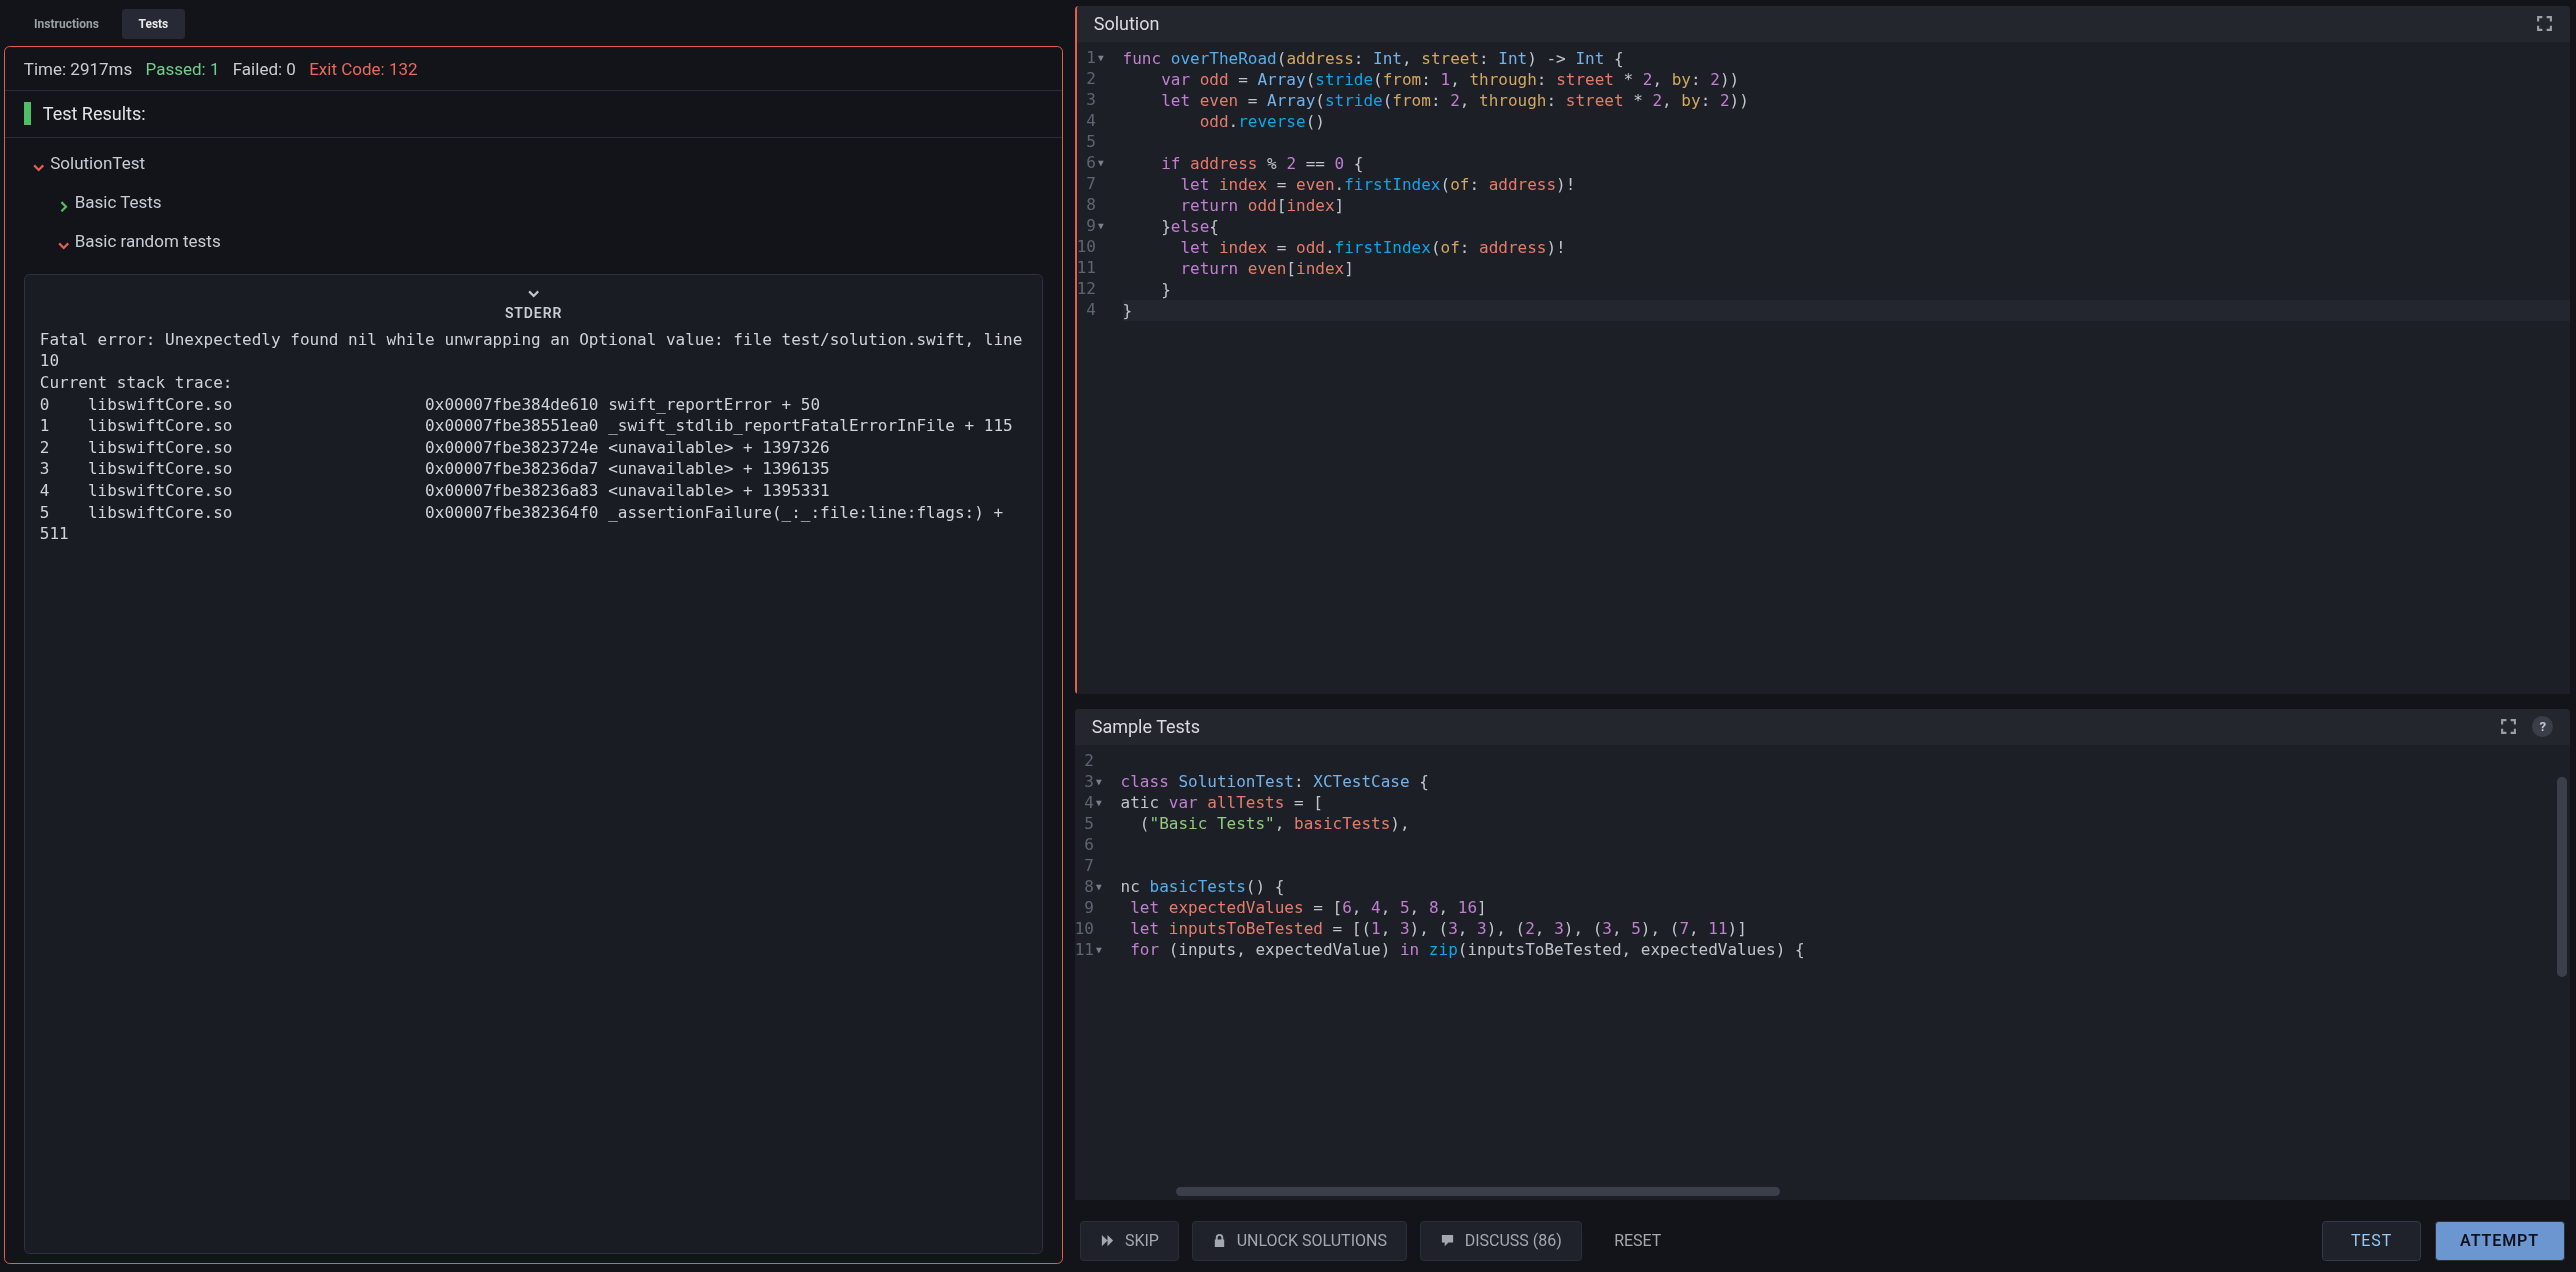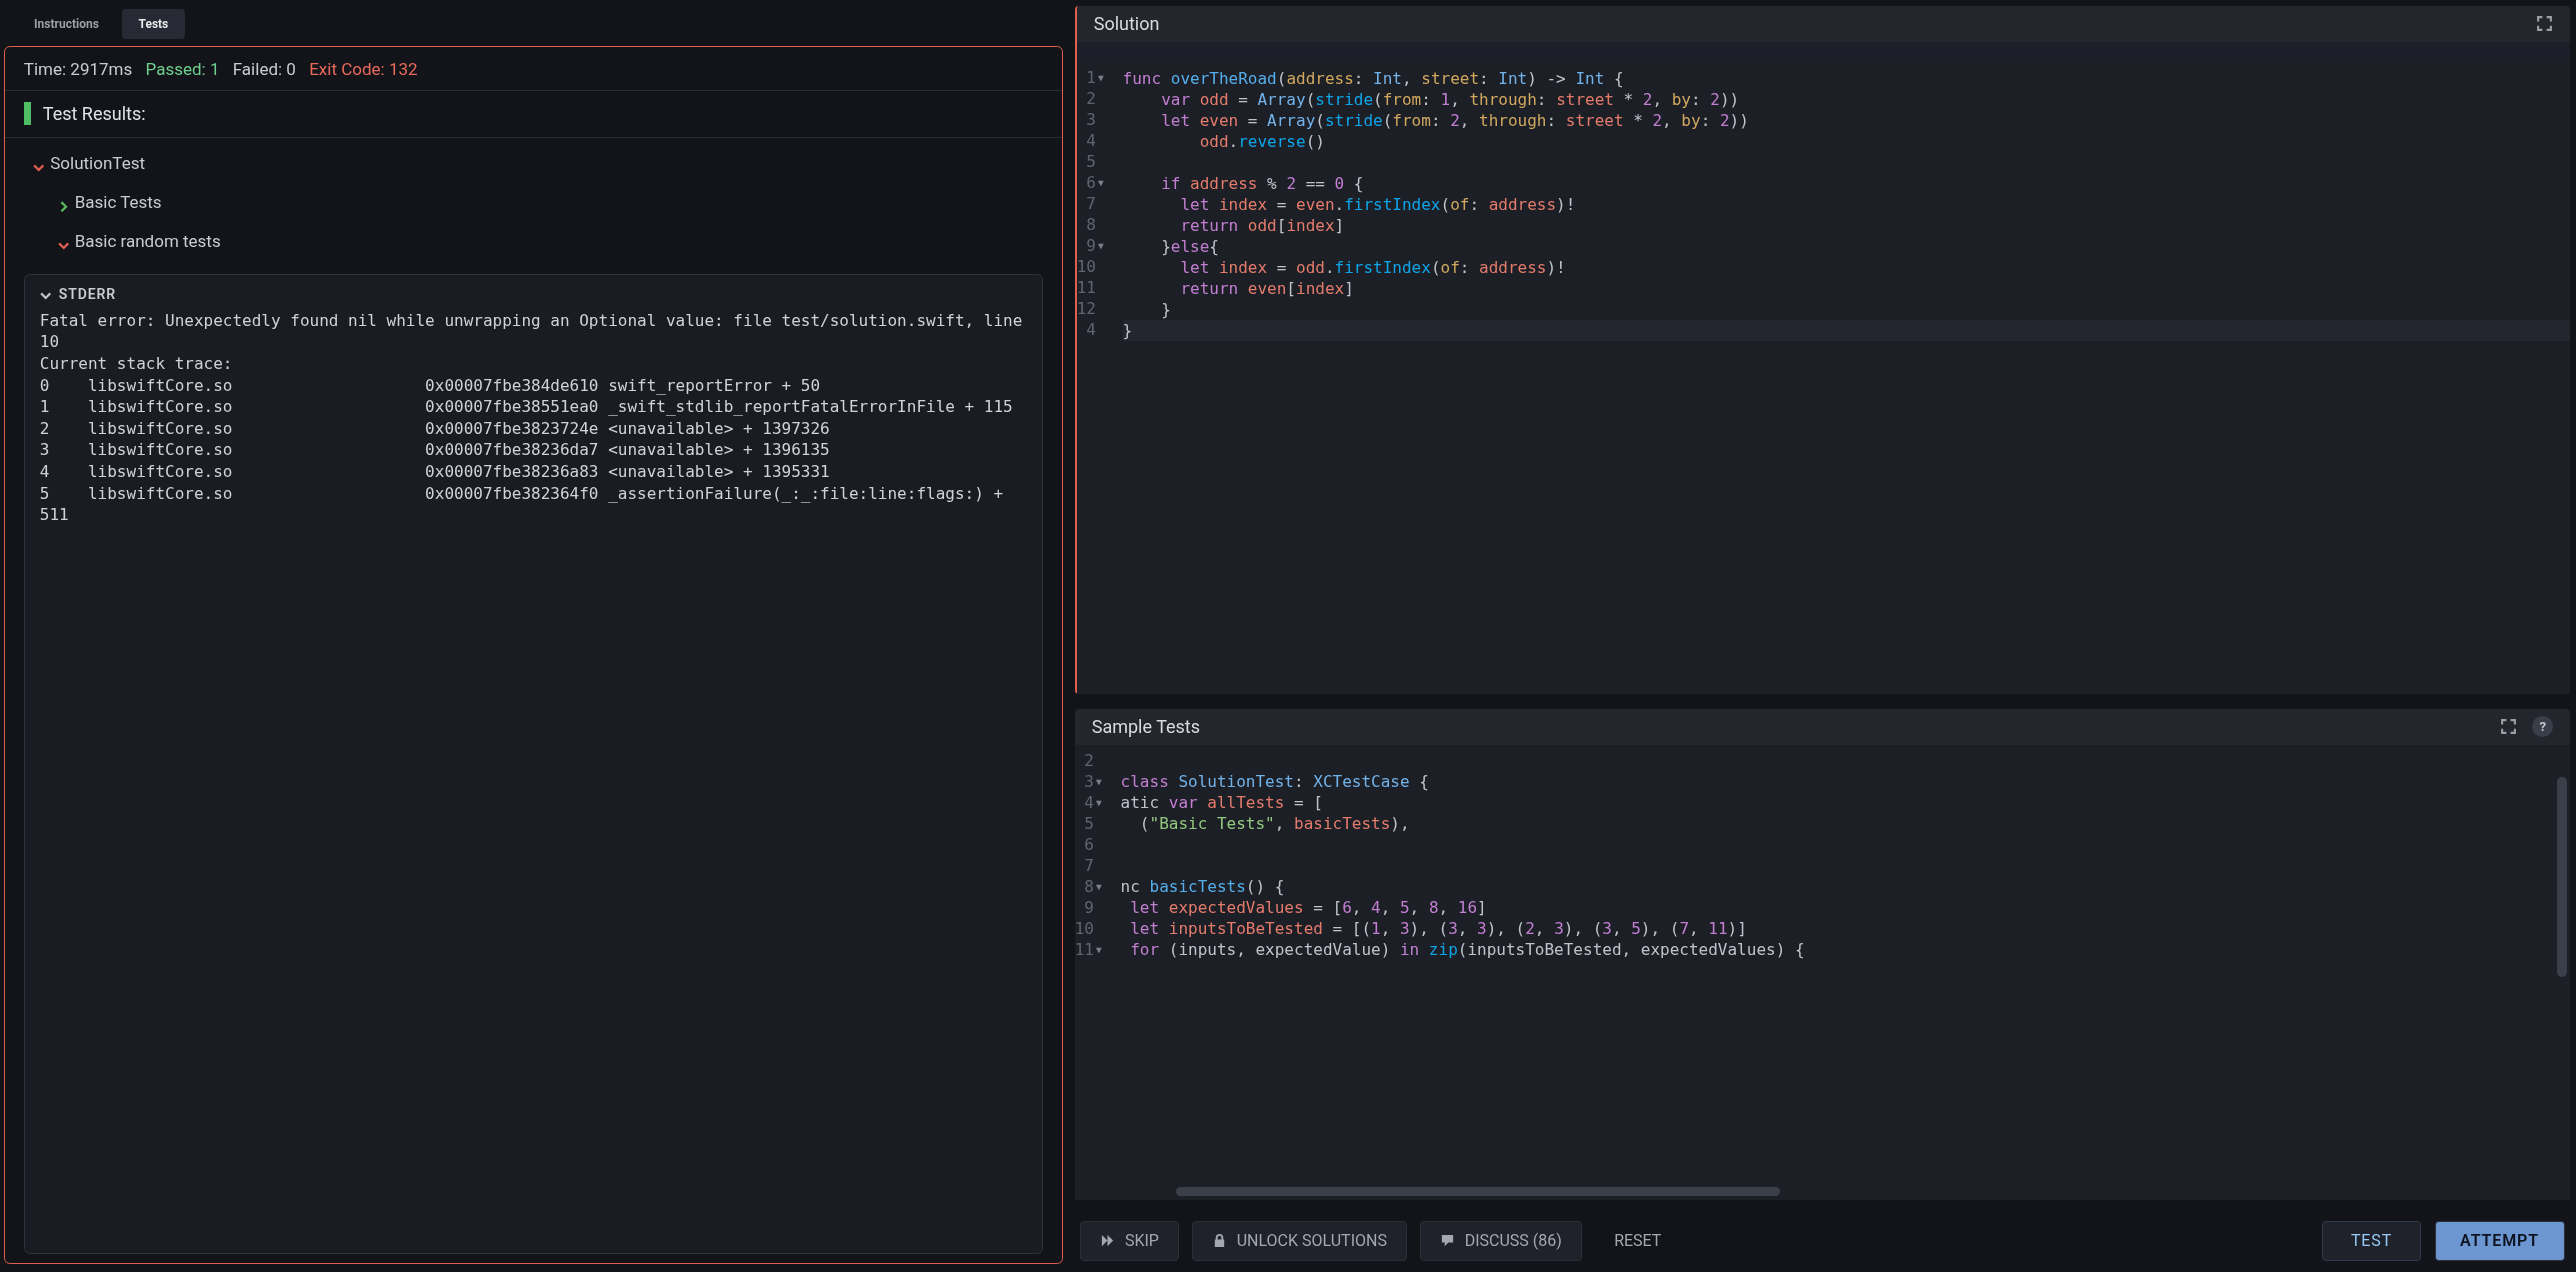--- a/index.html
+++ b/index.html
@@ -37,27 +37,27 @@
 .tree { padding:5.7px 3.8px; overflow:auto; flex-shrink:0; }
 .tree-item { display:flex; align-items:center; gap:5.7px; padding:9.5px 19px; cursor:pointer; font-size:17px; }
 .tree-item.lvl1 { padding-left:24.6px; }
 .tree-item.lvl2 { padding-left:49px; }
 .chev { display:inline-block; width:11.4px; height:11.4px; }
 .chev.down { color:#e05f4f; }
 .chev.right { color:#58b85f; }
 .chev svg { width:11.4px; height:11.4px; }
 
 .stderr-box { margin:7.6px 19px 9.5px 19px; border:0.9px solid #2f333e; border-radius:5.7px; background:#1a1c23; padding:11.4px 15px 13.3px 15px; overflow:auto; flex:1; }
-.stderr-head { display:flex; align-items:center; gap:7.6px; margin-bottom:7.6px; font-weight:600; letter-spacing:0.9px; font-size:14px; color:#c9ced3; }
+.stderr-head { display:flex; align-items:center; gap:7.6px; margin-bottom:7.6px; font-weight:600; letter-spacing:0.9px; font-size:14px; color:#c9ced3;flex-direction:column; }
 .stderr-head .chev { color:#c0c3c8; }
 .stderr-pre { font-family:"SFMono-Regular",Menlo,Consolas,monospace; font-size:16px; line-height:1.35; white-space:pre-wrap; color:#cfd3d8; }
 
 
 .panel { background:#1c1f29; border-radius:3.8px; margin-bottom:15px; display:flex; flex-direction:column; position:relative; }
-.panel.editor-solution { border-left:2.8px solid #e05f4f; flex:1.4;gap:20px; }
+.panel.editor-solution { border-left:2.8px solid #e05f4f; flex:1.4; }
 .panel.editor-sample { flex:1; position:relative; }
 .panel-head { display:flex; align-items:center; justify-content:space-between; padding:7.6px 17px; background:#24262e; border-top-left-radius:3.8px; border-top-right-radius:3.8px; }
 .panel-title { font-size:18px; color:#d9dbdf; }
 .panel-icons { display:flex; align-items:center; gap:15px; }
 .icon14 { width:17px; height:17px; color:#9ba0a7; cursor:pointer; }
 .icon14 svg { width:100%; height:100%; }
 .help-circle { width:21px; height:21px; border-radius:50%; background:#3a3e48; color:#c2c5ca; font-size:13.3px; font-weight:700; display:flex; align-items:center; justify-content:center; cursor:pointer; }
 
 .code-area { flex:1; display:flex; background:#1d1f27; font-family:"SFMono-Regular",Menlo,Consolas,monospace; font-size:16px; line-height:1.35; overflow:hidden; position:relative; }
 .gutter { background:#1d1f27; color:#5f6570; padding:5.7px 3.8px 5.7px 0; text-align:right; user-select:none; }

